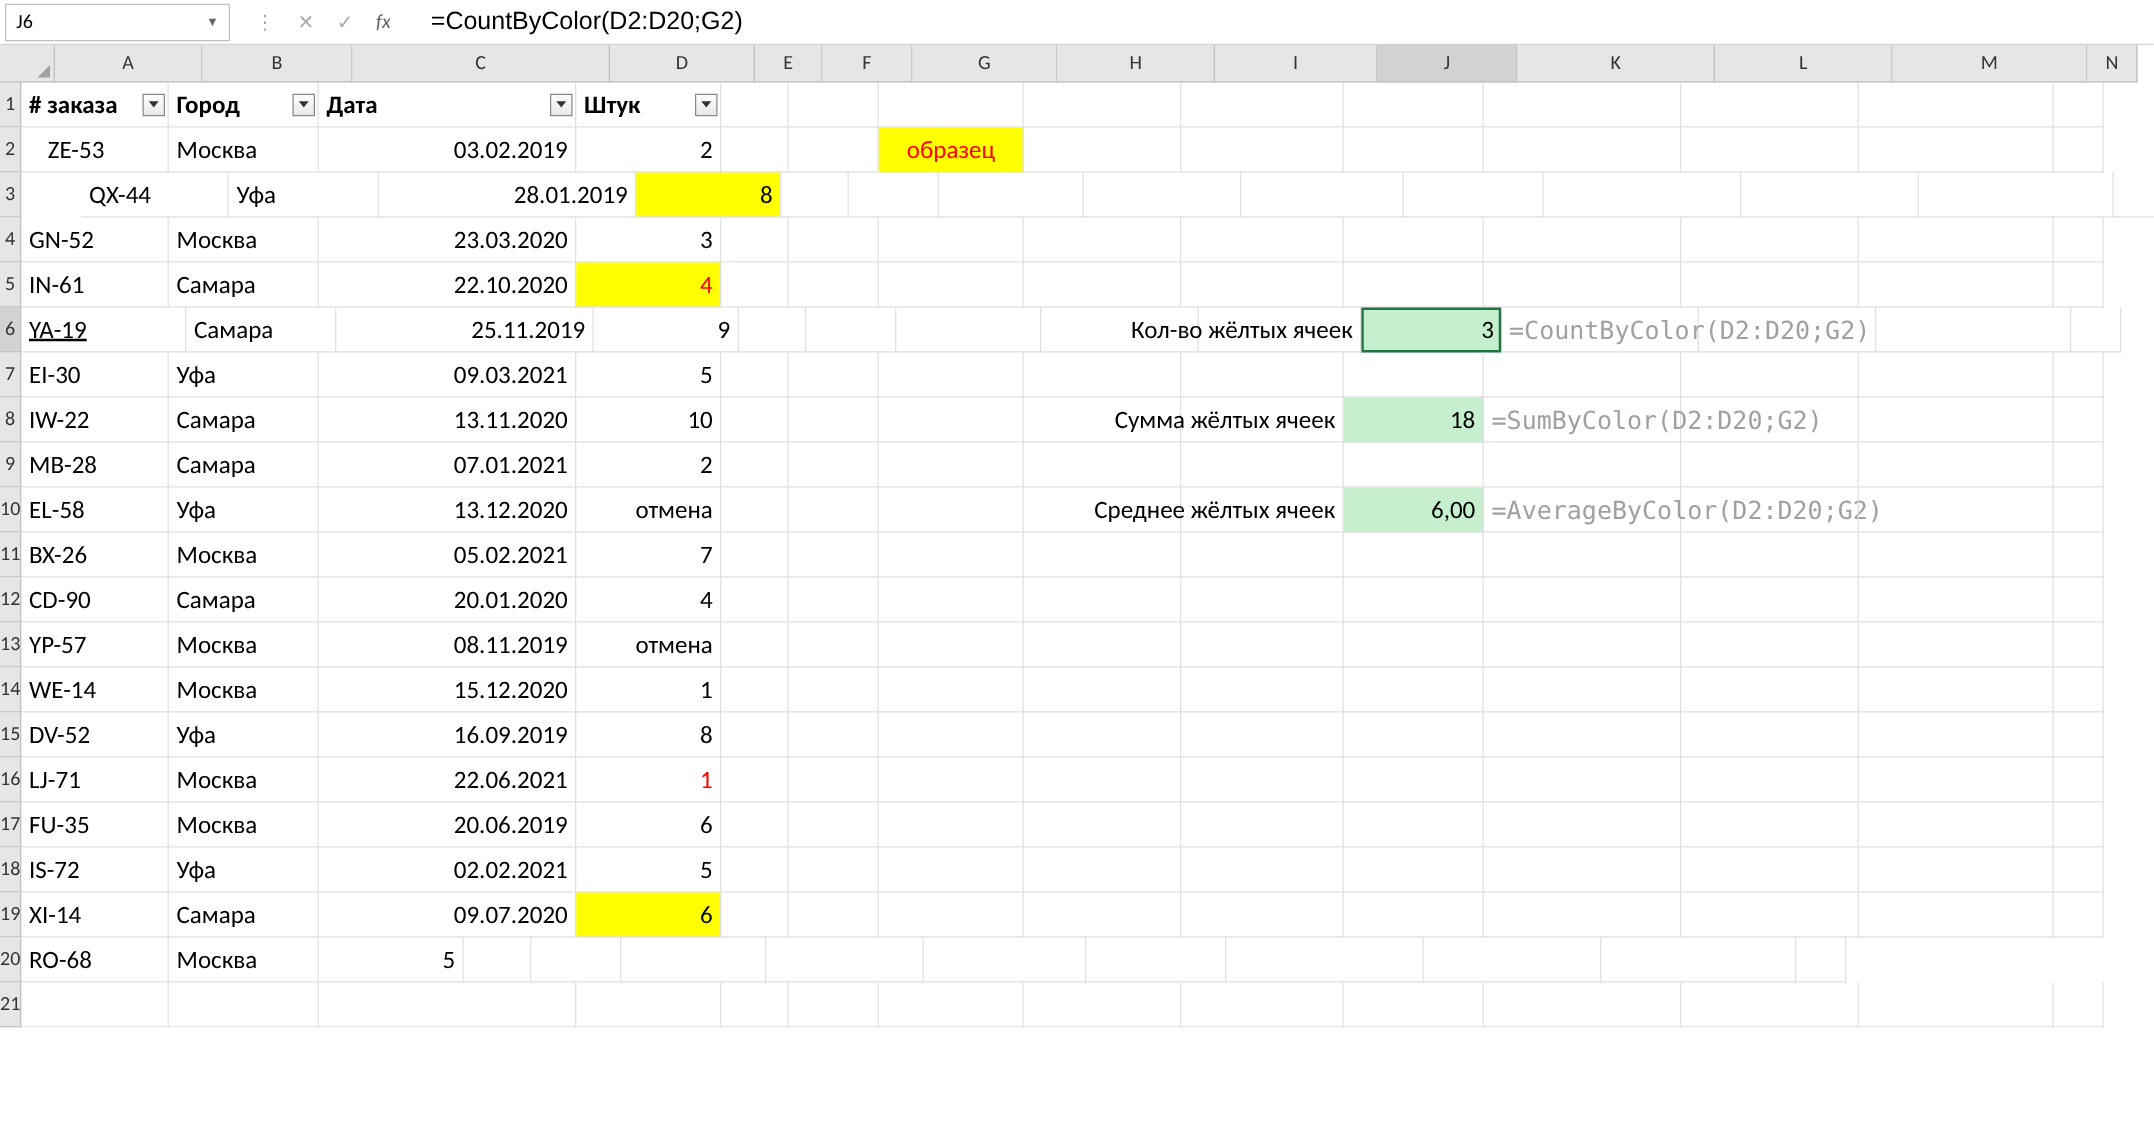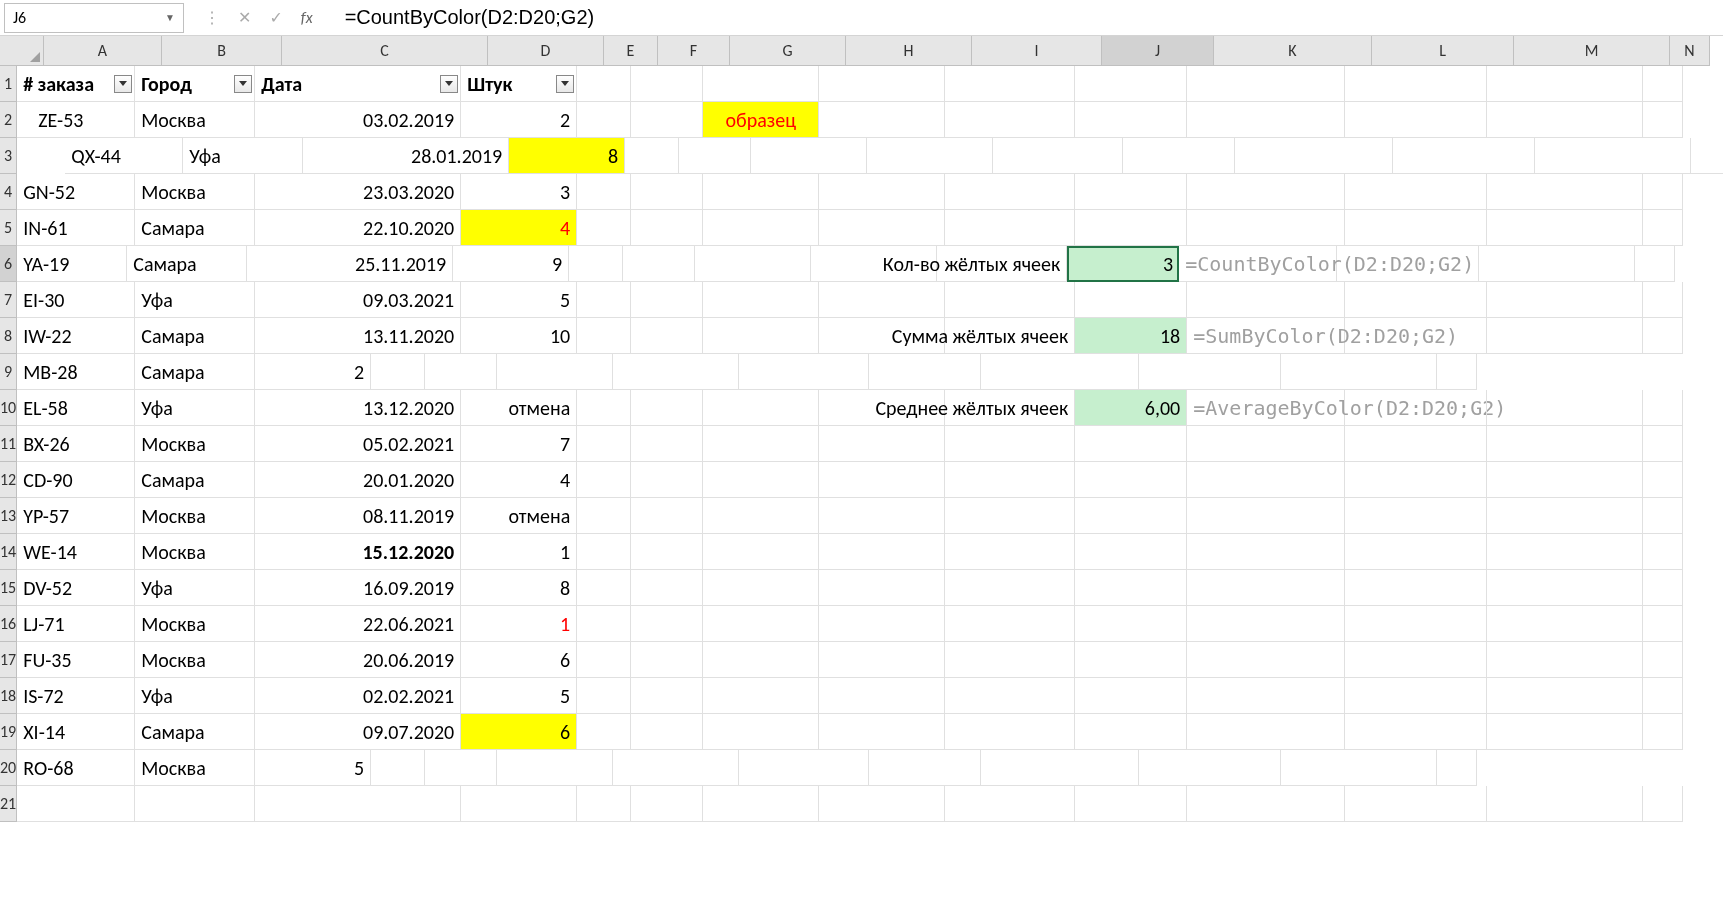--- a/index.html
+++ b/index.html
@@ -178,21 +178,21 @@
           <div class="cell " style="width: 116px;"></div>
           <div class="cell " style="width: 126px;"></div>
           <div class="cell " style="width: 130px;"></div>
           <div class="cell " style="width: 112px;"></div>
           <div class="cell " style="width: 158px;"></div>
           <div class="cell " style="width: 142px;"></div>
           <div class="cell " style="width: 156px;"></div>
           <div class="cell " style="width: 40px;"></div>
         </div>
         <div class="grid-row">
-          <div class="cell " style="width: 110px;">YA-19</div>
+          <div class="cell " style="width: 132px; text-decoration: underline;">YA-19</div>
           <div class="cell " style="width: 120px;">Самара</div>
           <div class="cell right" style="width: 206px;">25.11.2019</div>
           <div class="cell right" style="width: 116px;">9</div>
           <div class="cell " style="width: 54px;"></div>
           <div class="cell " style="width: 72px;"></div>
           <div class="cell " style="width: 116px;"></div>
           <div class="cell " style="width: 126px;"></div>
           <div class="cell right" style="width: 130px; position: relative; overflow: visible; justify-content: flex-end;">
             <span style="position: absolute; right: 6px; white-space: nowrap;">Кол-во жёлтых ячеек</span>
           </div>
@@ -232,20 +232,21 @@
           </div>
           <div class="cell right green-bg" style="width: 112px;">18</div>
           <div class="cell gray-text" style="width: 158px;">=SumByColor(D2:D20;G2)</div>
           <div class="cell " style="width: 142px;"></div>
           <div class="cell " style="width: 156px;"></div>
           <div class="cell " style="width: 40px;"></div>
         </div>
         <div class="grid-row">
           <div class="cell " style="width: 118px;">MB-28</div>
           <div class="cell " style="width: 120px;">Самара</div>
+          <div class="cell right" style="width: 206px;">07.01.2021</div>
           <div class="cell right" style="width: 116px;">2</div>
           <div class="cell " style="width: 54px;"></div>
           <div class="cell " style="width: 72px;"></div>
           <div class="cell " style="width: 116px;"></div>
           <div class="cell " style="width: 126px;"></div>
           <div class="cell " style="width: 130px;"></div>
           <div class="cell " style="width: 112px;"></div>
           <div class="cell " style="width: 158px;"></div>
           <div class="cell " style="width: 142px;"></div>
           <div class="cell " style="width: 156px;"></div>
@@ -313,21 +314,21 @@
           <div class="cell " style="width: 130px;"></div>
           <div class="cell " style="width: 112px;"></div>
           <div class="cell " style="width: 158px;"></div>
           <div class="cell " style="width: 142px;"></div>
           <div class="cell " style="width: 156px;"></div>
           <div class="cell " style="width: 40px;"></div>
         </div>
         <div class="grid-row">
           <div class="cell " style="width: 118px;">WE-14</div>
           <div class="cell " style="width: 120px;">Москва</div>
-          <div class="cell right" style="width: 206px; font-weight: bold;">15.12.2020</div>
+          <div class="cell right" style="width: 206px;">15.12.2020</div>
           <div class="cell right" style="width: 116px;">1</div>
           <div class="cell " style="width: 54px;"></div>
           <div class="cell " style="width: 72px;"></div>
           <div class="cell " style="width: 116px;"></div>
           <div class="cell " style="width: 126px;"></div>
           <div class="cell " style="width: 130px;"></div>
           <div class="cell " style="width: 112px;"></div>
           <div class="cell " style="width: 158px;"></div>
           <div class="cell " style="width: 142px;"></div>
           <div class="cell " style="width: 156px;"></div>

